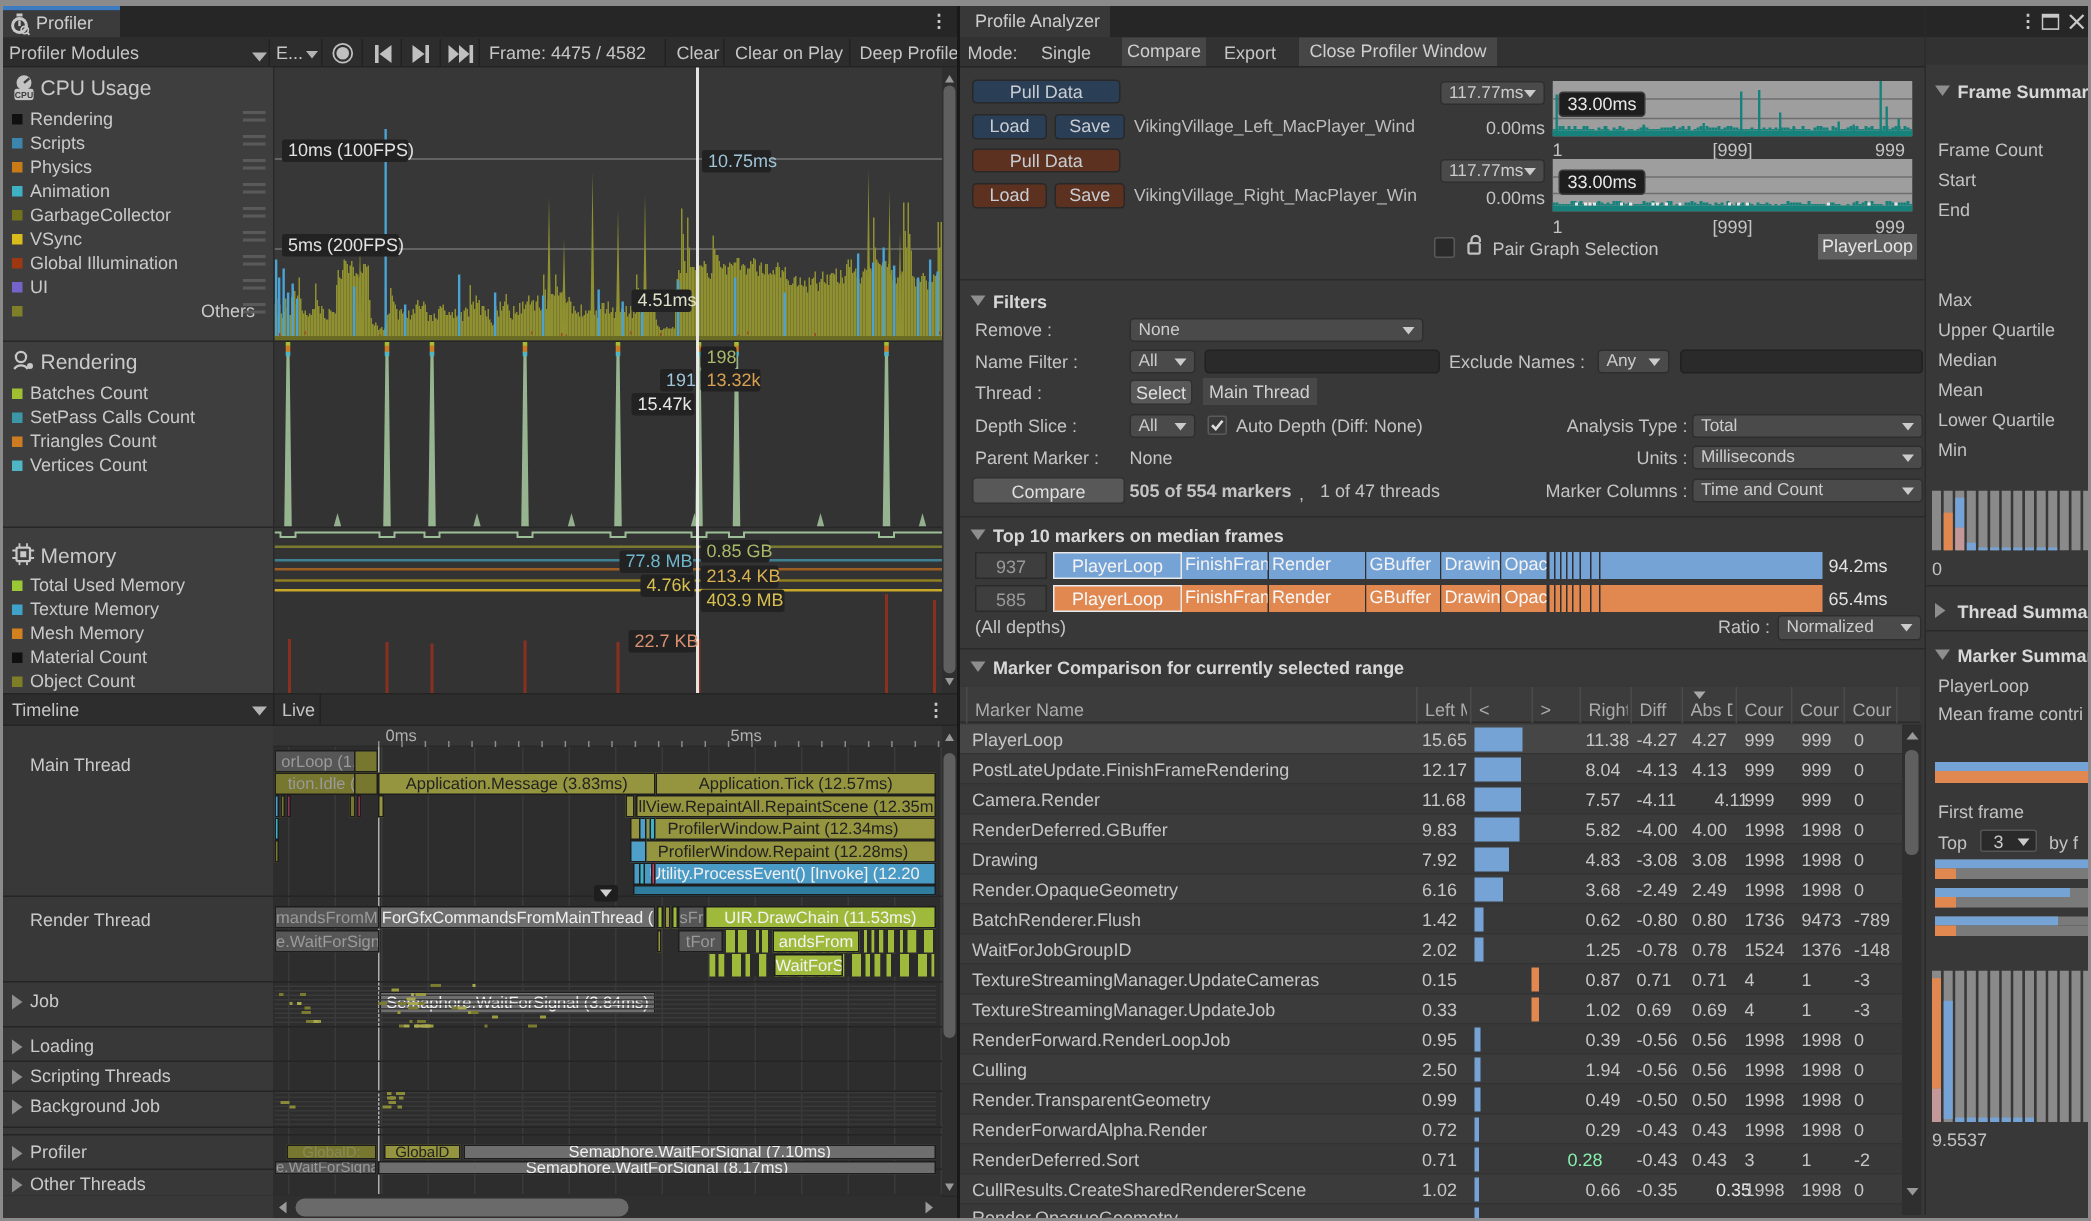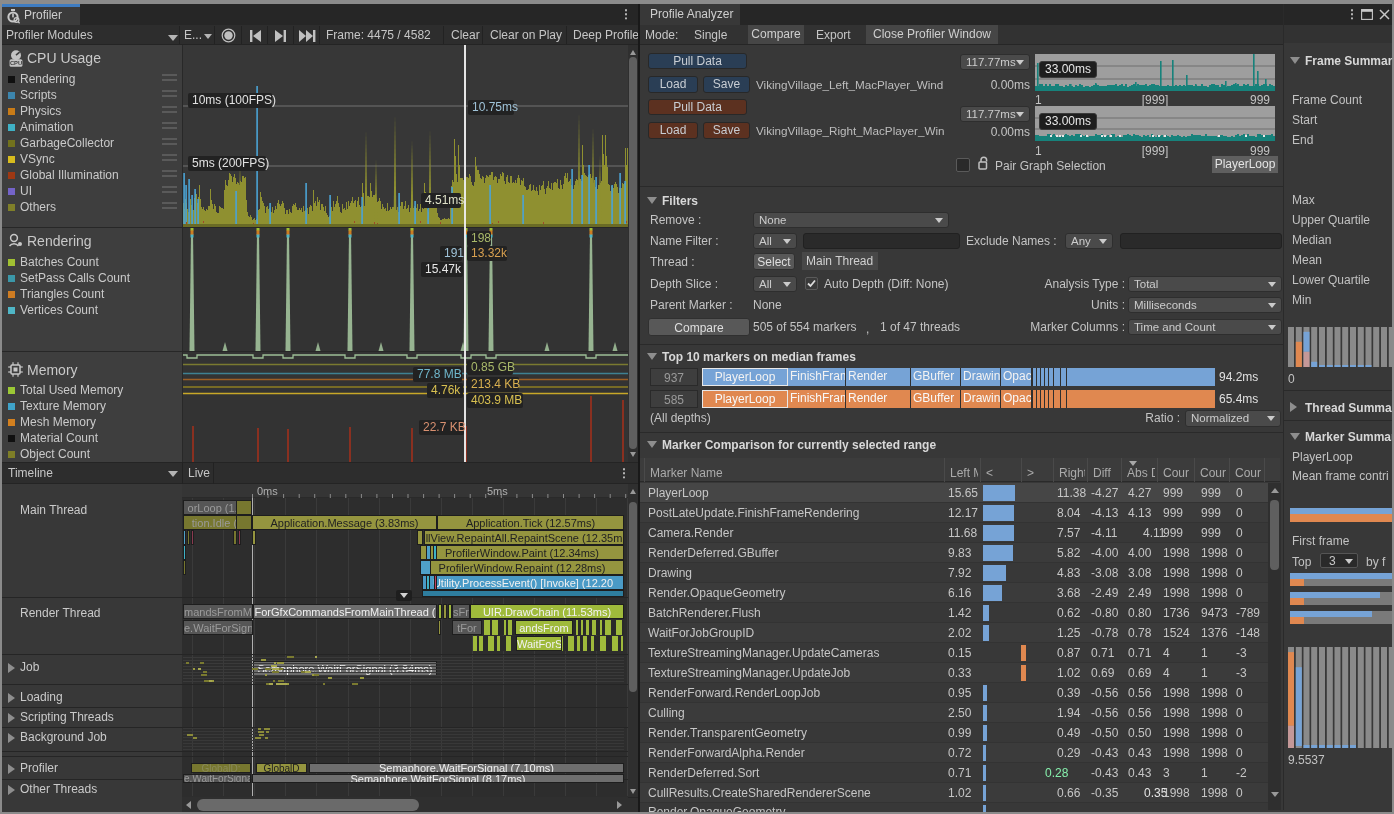--- a/index.html
+++ b/index.html
@@ -92,21 +92,21 @@
       <div class="abs" style="left:8px;top:156px;width:7px;height:7px;background:#D8BC1E;"></div>
       <div class="abs" style="left:20px;top:152px;width:150px;height:15px;color:#CACACA;">VSync</div>
       <div class="abs" style="left:162px;top:154px;width:15px;height:7px;border-top:2px solid #5A5A5A;border-bottom:2px solid #5A5A5A;"></div>
       <div class="abs" style="left:8px;top:172px;width:7px;height:7px;background:#9E3813;"></div>
       <div class="abs" style="left:20px;top:168px;width:150px;height:15px;color:#CACACA;">Global Illumination</div>
       <div class="abs" style="left:162px;top:170px;width:15px;height:7px;border-top:2px solid #5A5A5A;border-bottom:2px solid #5A5A5A;"></div>
       <div class="abs" style="left:8px;top:188px;width:7px;height:7px;background:#7463C8;"></div>
       <div class="abs" style="left:20px;top:184px;width:150px;height:15px;color:#CACACA;">UI</div>
       <div class="abs" style="left:162px;top:186px;width:15px;height:7px;border-top:2px solid #5A5A5A;border-bottom:2px solid #5A5A5A;"></div>
       <div class="abs" style="left:8px;top:204px;width:7px;height:7px;background:#7F7F29;"></div>
-      <div class="abs" style="left:20px;top:200px;width:150px;height:15px;color:#CACACA;">Others</div>
+      <div class="abs" style="left:20px;top:200px;width:150px;height:15px;color:#CACACA;text-align:right;">Others</div>
       <div class="abs" style="left:162px;top:202px;width:15px;height:7px;border-top:2px solid #5A5A5A;border-bottom:2px solid #5A5A5A;"></div>
       <div class="abs" style="left:0;top:227px;width:638px;height:1px;background:#272727;"></div>
       <svg class="abs" style="left:8px;top:233px;" width="15" height="15" viewBox="0 0 15 15">
 <circle cx="6" cy="5" r="3.4" fill="none" stroke="#C8C8C8" stroke-width="1.5"></circle>
 <path d="M1.5,13 A5.5,5.5 0 0 1 10.5,13" fill="none" stroke="#C8C8C8" stroke-width="1.5"></path>
 <circle cx="12" cy="11" r="2" fill="#C8C8C8"></circle>
 </svg>
       <div class="abs" style="left:27px;top:233px;width:120px;height:17px;font-size:14px;color:#C9C9C9;">Rendering</div>
       <div class="abs" style="left:8px;top:259px;width:7px;height:7px;background:#A0C032;"></div>
       <div class="abs" style="left:20px;top:255px;width:160px;height:15px;color:#CACACA;">Batches Count</div>
@@ -1344,21 +1344,21 @@
         </svg>
       </div>
       <div class="abs" style="left:184px;top:277px;width:160px;height:15px;">Auto Depth (Diff: None)</div>
       <div class="abs" style="left:305px;top:277px;width:180px;height:15px;text-align:right;">Analysis Type :</div>
       <div class="abs" style="left:488px;top:276px;width:154px;height:16px;background:#4A4A4A;border:1px solid #2E2E2E;border-radius:3px;color:#CCCCCC;font-size:11.5px;line-height:14px;padding-left:5px;overflow:hidden;">Total<span style="position:absolute;right:5px;top:5px;width:0;height:0;border-left:4px solid transparent;border-right:4px solid transparent;border-top:5px solid #CBCBCB;"></span></div>
       <div class="abs" style="left:10px;top:298px;width:110px;height:15px;">Parent Marker :</div>
       <div class="abs" style="left:113px;top:298px;width:60px;height:15px;">None</div>
       <div class="abs" style="left:305px;top:298px;width:180px;height:15px;text-align:right;">Units :</div>
       <div class="abs" style="left:488px;top:297px;width:154px;height:16px;background:#4A4A4A;border:1px solid #2E2E2E;border-radius:3px;color:#CCCCCC;font-size:11.5px;line-height:14px;padding-left:5px;overflow:hidden;">Milliseconds<span style="position:absolute;right:5px;top:5px;width:0;height:0;border-left:4px solid transparent;border-right:4px solid transparent;border-top:5px solid #CBCBCB;"></span></div>
       <div class="btn" style="left:8px;top:318px;width:102px;height:18px;"><span style="line-height:18px;">Compare</span></div>
-      <div class="abs" style="left:113px;top:320px;width:120px;height:15px;">505 of 554 markers</div>
+      <div class="abs" style="left:113px;top:320px;width:120px;height:15px;font-weight:bold;">505 of 554 markers</div>
       <div class="abs" style="left:226px;top:322px;width:8px;height:15px;">,</div>
       <div class="abs" style="left:240px;top:320px;width:100px;height:15px;">1 of 47 threads</div>
       <div class="abs" style="left:305px;top:320px;width:180px;height:15px;text-align:right;">Marker Columns :</div>
       <div class="abs" style="left:488px;top:319px;width:154px;height:16px;background:#4A4A4A;border:1px solid #2E2E2E;border-radius:3px;color:#CCCCCC;font-size:11.5px;line-height:14px;padding-left:5px;overflow:hidden;">Time and Count<span style="position:absolute;right:5px;top:5px;width:0;height:0;border-left:4px solid transparent;border-right:4px solid transparent;border-top:5px solid #CBCBCB;"></span></div>
       <div class="abs" style="left:0;top:344px;width:752px;height:1px;background:#2A2A2A;"></div>
       <span style="position:absolute;left:7px;top:353px;width:0;height:0;border-left:5px solid transparent;border-right:5px solid transparent;border-top:7px solid #8E8E8E;"></span>
       <div class="abs" style="left:22px;top:350px;height:15px;font-weight:700;color:#D8D8D8;white-space:nowrap;">Top 10 markers on median frames</div>
       <div class="abs" style="left:10px;top:368px;width:48px;height:18px;background:#3E3E3E;border:1px solid #2A2A2A;color:#9A9A9A;line-height:18px;text-align:center;">937</div>
       <div class="abs" style="left:62px;top:368px;width:513px;height:18px;background:#76A3D6;"></div>
       <div class="bar" style="left:62px;top:368px;width:86px;height:18px;background:#76A3D6;border:1px solid #E8E8E8;color:#F2F2F2;font-size:12px;line-height:17px;text-align:center;padding-left:0px;">PlayerLoop</div>

